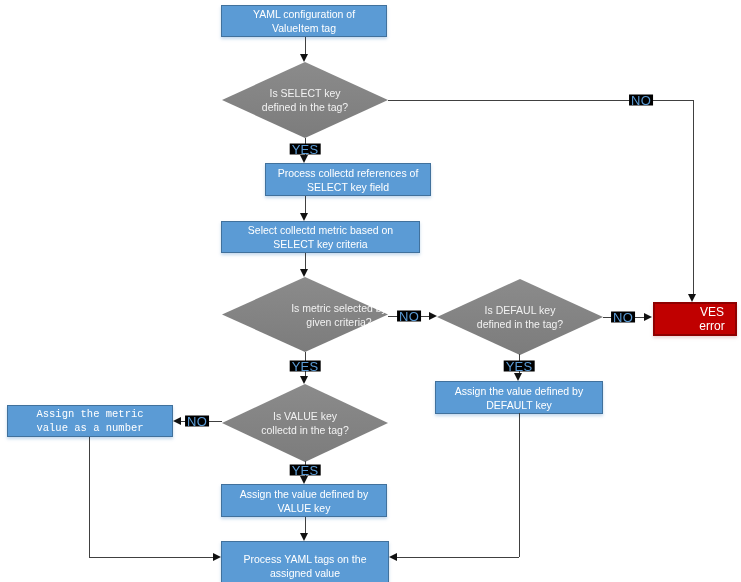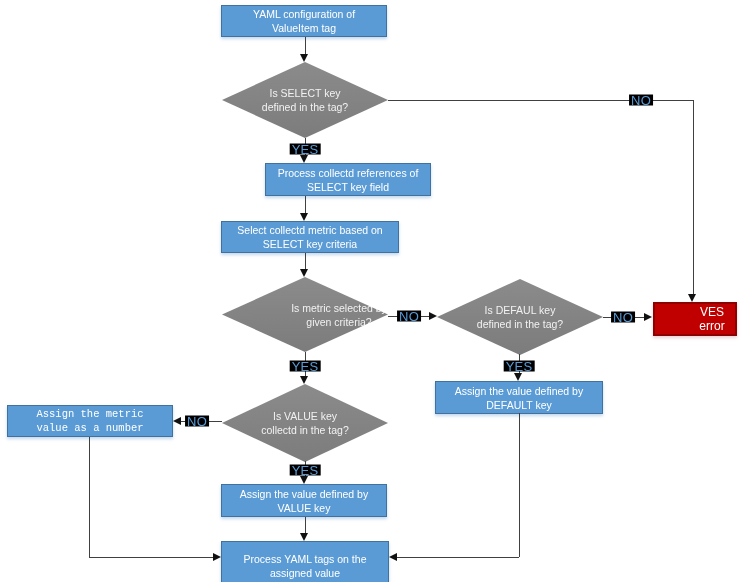--- a/index.html
+++ b/index.html
@@ -49,21 +49,21 @@
 <div id="canvas">
 
   <div class="node pbox" style="left:221px;top:5px;width:166px;height:32px;">
     <span class="narrow">YAML configuration of ValueItem tag</span>
   </div>
 
   <div class="node pbox" style="left:221px;top:163px;width:166px;height:33px;margin-left:44px;">
     <span>Process collectd references of SELECT key field</span>
   </div>
 
-  <div class="node pbox" style="left:221px;top:221px;width:178px;height:32px;">
+  <div class="node pbox" style="left:221px;top:221px;width:199px;height:32px;">
     <span>Select collectd metric based on SELECT key criteria</span>
   </div>
 
   <div class="node pbox" style="left:435px;top:381px;width:168px;height:33px;">
     <span>Assign the value defined by DEFAULT key</span>
   </div>
 
   <div class="node pbox" style="left:7px;top:405px;width:166px;height:32px;font-family:Liberation Mono, monospace;">
     <span class="narrow">Assign the metric value as a number</span>
   </div>

